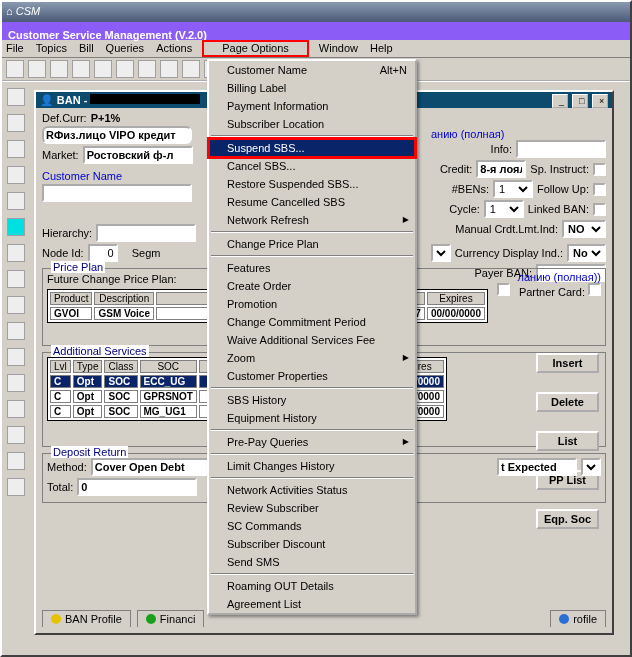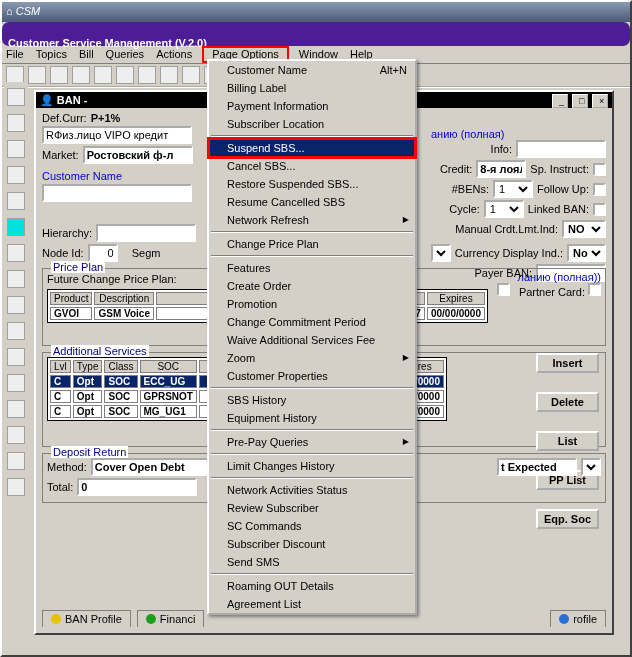--- a/index.html
+++ b/index.html
@@ -8,33 +8,33 @@
     font-family: Tahoma, sans-serif;
     font-size:11px;
     background:#fff; color:#000;
     width:632px; height:657px; overflow:hidden;
     position:relative;
   }
   
   .win { position:absolute; inset:0; background:#d4d0c8; border:2px solid #fff; border-right-color:#404040; border-bottom-color:#404040;}
   .titlebar { background:linear-gradient(#8a9ab0,#4a5a78); color:#fff; height:20px; line-height:18px; padding:0 4px; font-weight:bold;font-style:italic;}
   .titlebar .caption {font-weight:normal;}
-  .subtitle { background:#4c1d95; color:#fff; font-weight:bold; height:18px; line-height:18px; padding:12px 6px;border-radius:7px;}
+  .subtitle { background:#8b5cf6; color:#fff; font-weight:bold; height:18px; line-height:18px; padding:4px 6px;}
   .menubar { background:#d4d0c8; height:18px; padding:2px 4px; display:flex; gap:12px; border-bottom:1px solid #808080;}
   .menubar span {cursor:default;}
-  .menubar .hot {border:2px solid red; padding:0 8px; margin:-2px;}
+  .menubar .hot {border:2px solid red; padding:0 18px; margin:-2px;}
   .toolbar {height:24px; background:#d4d0c8; border-bottom:2px groove #fff; display:flex; align-items:center; padding:0 4px; gap:4px;}
   .tbbtn {width:18px;height:18px; border:1px solid #a0a0a0; background:#eee;}
   
   .leftbar {position:absolute; top:80px; bottom:0; left:2px; width:24px; background:#d4d0c8; display:flex; flex-direction:column; gap:8px; align-items:center; padding-top:6px;}
   .leftbar div{width:18px;height:18px; background:#eee; border:1px solid #a0a0a0;}
   .leftbar .sel{background:#00e0e0;}
   
   .child {position:absolute; left:32px; top:88px; width:580px; height:545px; background:#d4d0c8; border:2px solid #fff; border-right-color:#404040; border-bottom-color:#404040;}
-  .child-title {background:#000000; color:#fff; font-weight:bold; height:16px; line-height:16px; padding:0 4px; display:flex;gap:33px;}
+  .child-title {background:#0c4a6e; color:#fff; font-weight:bold; height:16px; line-height:16px; padding:0 4px; display:flex;gap:33px;}
   .child-title .spacer{flex:1;}
   .cbtns button{width:16px;height:14px;font-size:9px;line-height:10px;margin-left:1px;background:#d4d0c8;border:1px outset #fff;}
   .body {position:relative; padding:4px 6px;}
   .row {display:flex; align-items:center; gap:4px; margin-bottom:2px;}
   label{white-space:nowrap;}
   input.txt, select {border:2px inset #fff; background:#fff; font:inherit; height:18px;}
   input.num{width:30px;text-align:right;}
   .group {border:1px solid #808080; margin-top:6px; padding:4px; position:relative;}
   .group .legend{position:absolute; top:-8px; left:8px; background:#ffffff; color:#000080; padding:0 2px; font-weight:normal;}
   .bluelegend{color:#0000cc;}
@@ -123,21 +123,21 @@
         <button>×</button>
       </span>
     </div>
 
     <div class="body">
       <div class="row">
         <label class="banlabel">Def.Curr:</label>
         <b>P+1%</b>
       </div>
       <div class="row">
-        <input class="txt" style="width: 150px; font-weight: normal;" value="RФиз.лицо VIPO кредит">
+        <input class="txt" style="width: 150px; font-weight: bold; border-radius: 6px;" value="RФиз.лицо VIPO кредит">
       </div>
       <div class="row">
         <label>Market:</label>
         <input class="txt" style="width: 110px; font-weight: bold;" value="Ростовский ф-л">
       </div>
       <div class="row" style="margin-top:6px">
         <label class="blue">Customer Name</label>
       </div>
       <input class="txt" style="width: 150px;">
 

